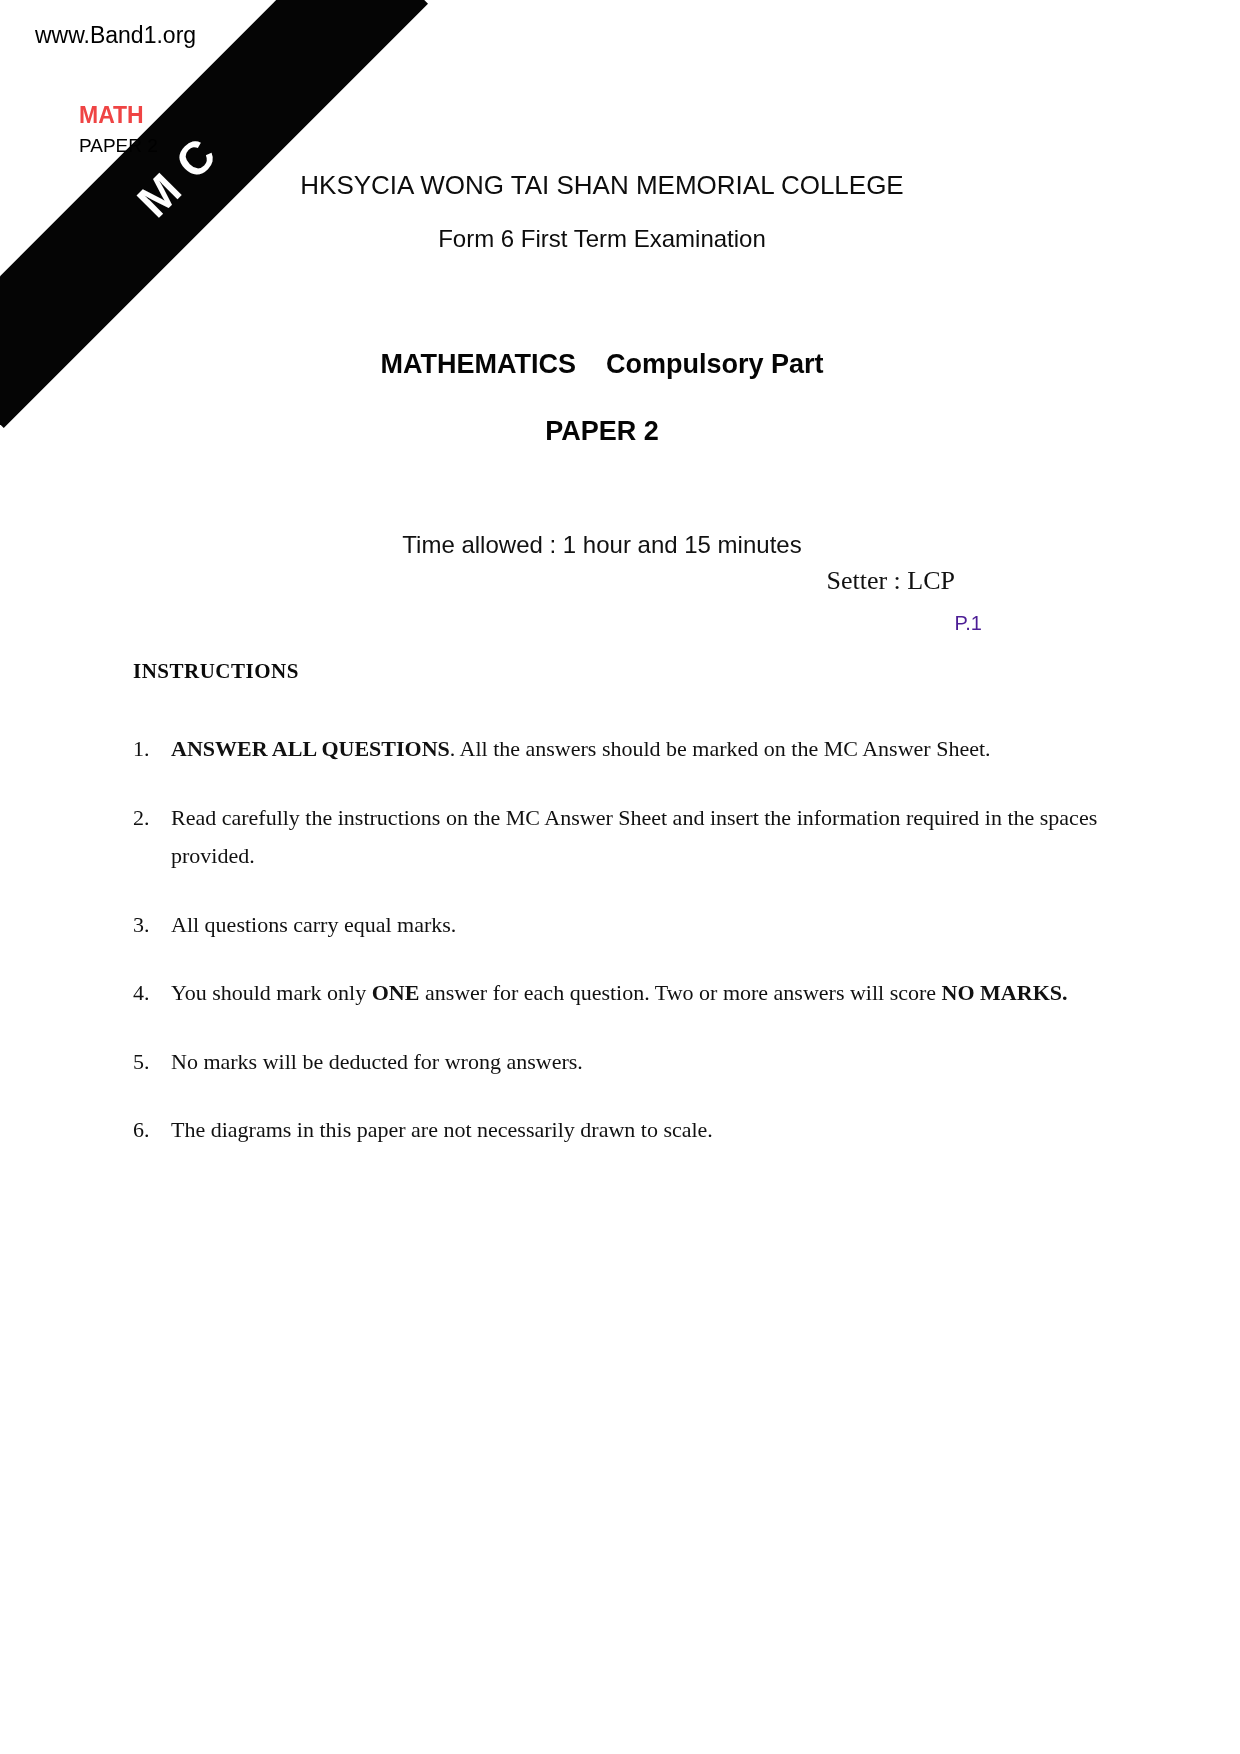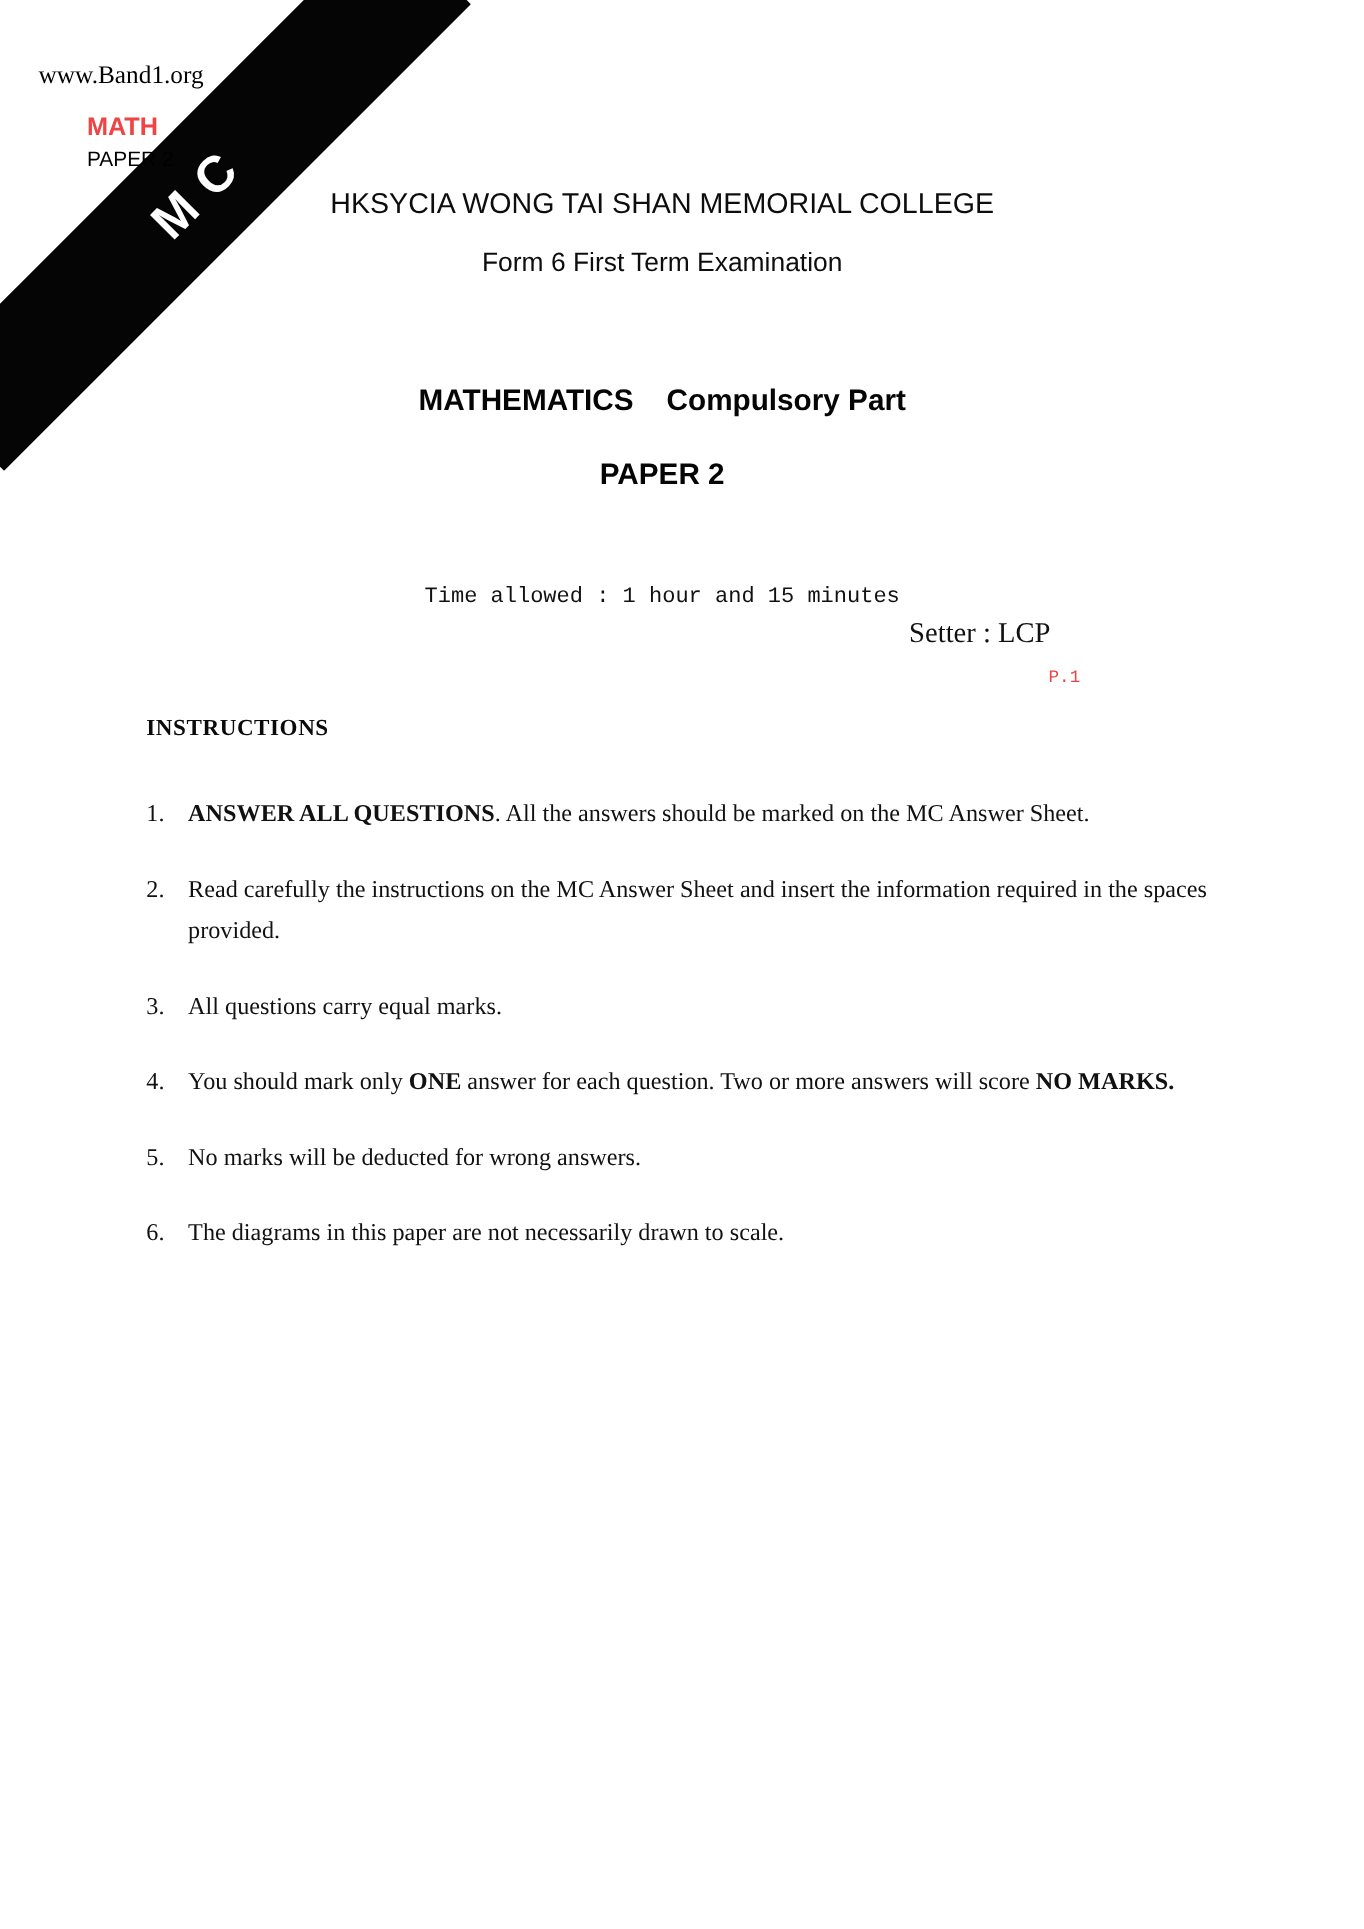--- a/index.html
+++ b/index.html
@@ -38,25 +38,24 @@
     letter-spacing: 16px;
     color: #ffffff;
     padding-left: 14px; 
   }
 
   
   .watermark {
     position: absolute;
     left: 35px;
     top: 22px;
-    font-family: Liberation Serif, serif;
+    font-family: Liberation Sans, sans-serif;
     font-size: 23px;
     color: #000000;
     z-index: 2;
-    margin-top: 33px;
   }
   .corner-subject {
     position: absolute;
     left: 79px;
     top: 102px;
     font-family: "Liberation Sans", sans-serif;
     font-weight: bold;
     font-size: 23px;
     color: #ef4444;
     z-index: 2;
@@ -109,40 +108,40 @@
   }
   .paper-title {
     margin-top: 36px;
     font-family: "Liberation Sans", sans-serif;
     font-size: 27px;
     font-weight: bold;
     color: #050505;
   }
   .time-allowed {
     margin-top: 84px;
-    font-family: Liberation Mono, monospace;
-    font-size: 20px;
+    font-family: Liberation Sans, sans-serif;
+    font-size: 24px;
     color: #111111;
   }
 
   .setter {
     margin-top: 7px;
     margin-right: 285px;
     text-align: right;
     font-family: "Liberation Serif", serif;
     font-size: 26px;
     color: #111111;
   }
   .page-number {
     margin-top: 16px;
     margin-right: 258px;
     text-align: right;
-    font-family: Liberation Mono, monospace;
-    font-size: 16px;
-    color: #ef4444;
+    font-family: Liberation Sans, sans-serif;
+    font-size: 20px;
+    color: #4c1d95;
   }
 
   
   .instructions-heading {
     margin-top: 24px;
     margin-left: 133px;
     font-family: "Liberation Serif", serif;
     font-weight: bold;
     font-size: 21px;
     letter-spacing: 0.5px;

